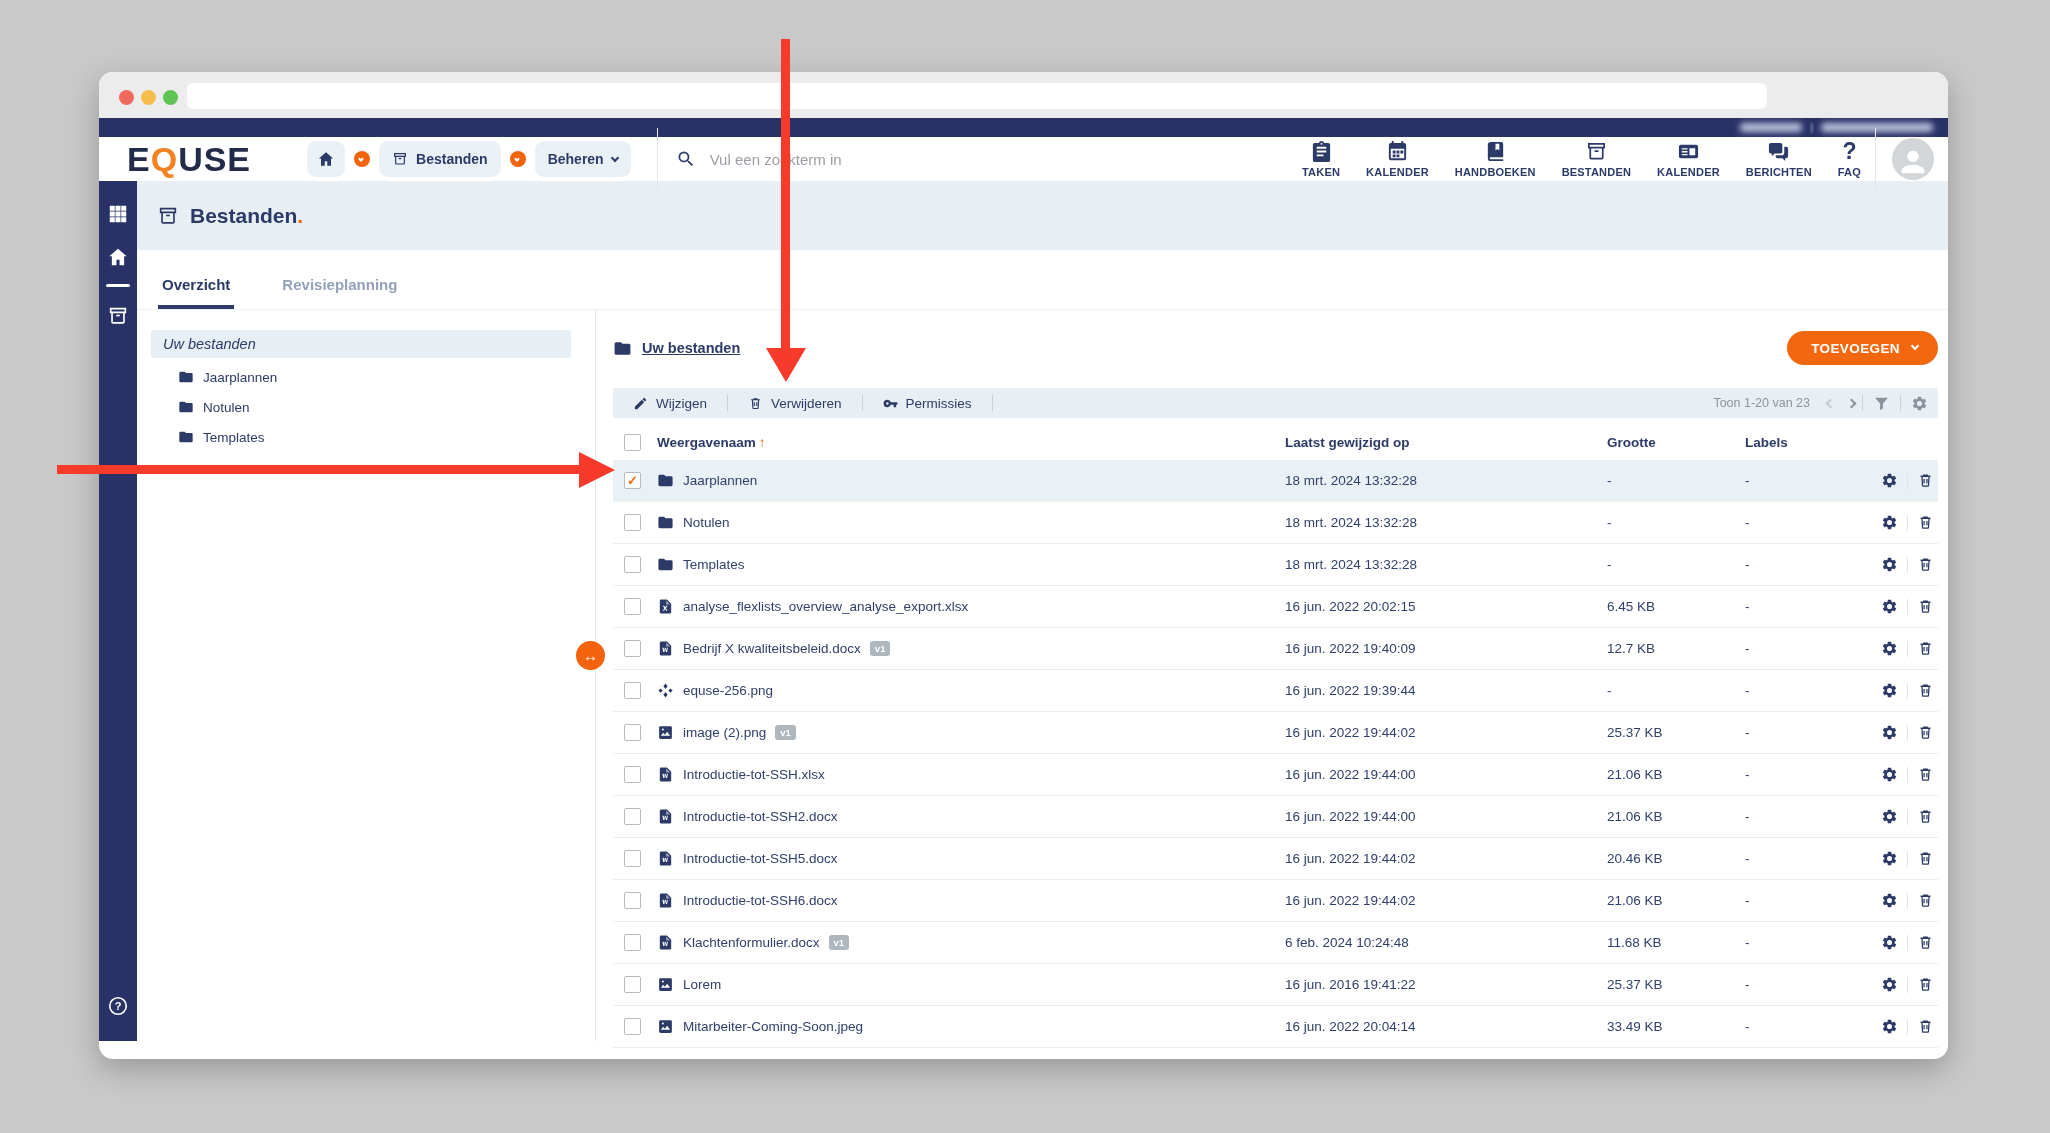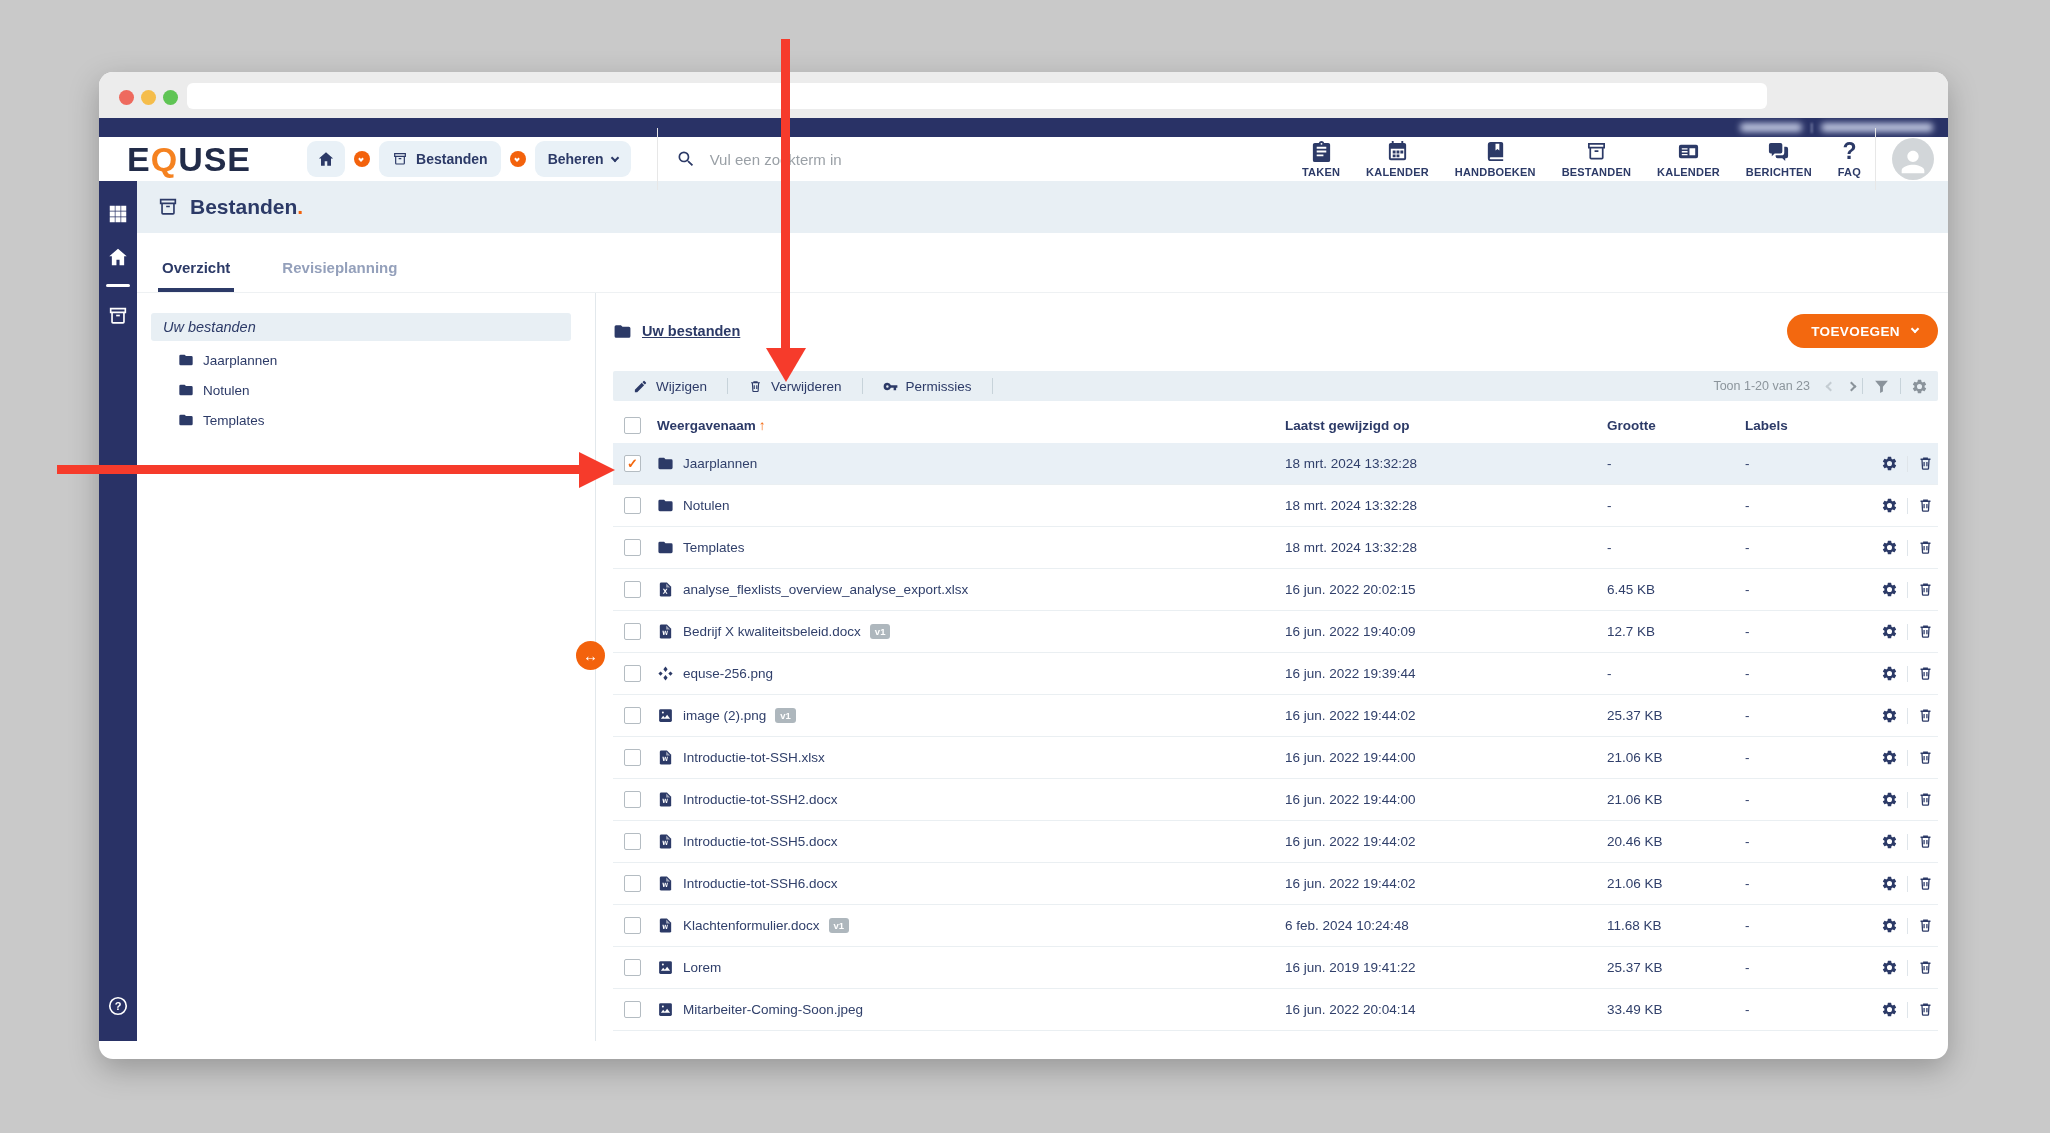--- a/index.html
+++ b/index.html
@@ -52,21 +52,21 @@
   .sidebar { width:38px; background:#293266; display:flex; flex-direction:column; align-items:center; flex-shrink:0; }
   .side-ic { width:22px; height:22px; color:#fff; cursor:pointer; }
   .side-ic.grid { margin-top:22px; }
   .side-ic.home { margin-top:21px; }
   .side-rule { width:24px; height:3px; background:#fff; border-radius:2px; margin-top:16px; }
   .side-ic.box { margin-top:18px; }
   .side-spacer { flex:1; }
   .side-help { width:22px; height:22px; color:#fff; margin-bottom:24px; cursor:pointer; }
 
   .content-col { flex:1; display:flex; flex-direction:column; background:#fff; min-width:0; }
-  .page-head { height:52px; background:#e8eff4; display:flex; align-items:center; gap:11px; padding-left:20px; }
+  .page-head { height:69px; background:#e8eff4; display:flex; align-items:center; gap:11px; padding-left:20px; }
   .page-head .ic { width:22px; height:22px; color:#2c3a67; }
   .page-title { font-size:21px; font-weight:bold; color:#2c3a67; }
   .page-title .dot { color:#f3620c; }
 
   .tabbar { height:60px; display:flex; align-items:flex-end; gap:44px; padding-left:21px; border-bottom:1px solid #eef1f3; background:#fff; }
   .tab { font-size:15px; font-weight:bold; color:#94a0bb; padding:0 4px 12px 4px; border-bottom:4px solid transparent; cursor:pointer; }
   .tab.active { color:#2c3a67; border-bottom-color:#2c3a67; }
 
   .body-row { flex:1; display:flex; min-height:0; }
   .tree { width:458px; flex-shrink:0; padding-top:20px; }
@@ -823,21 +823,21 @@
                     <span class="file-ic">
                       <svg viewBox="0 0 24 24">
                         <rect x="3" y="3" width="18" height="18" rx="2" fill="currentColor"></rect>
                         <path fill="#fff" d="M5.5 16.5l3.2-4.2 2.4 2.9 3.2-4.1 4.2 5.4z"></path>
                         <circle cx="8.3" cy="7.8" r="1.4" fill="#fff"></circle>
                       </svg>
                     </span>
                     <span class="fname">Lorem</span>
 
                   </div>
-                  <div>16 jun. 2019 19:41:22</div>
+                  <div>16 jun. 2016 19:41:22</div>
                   <div>25.37 KB</div>
                   <div>-</div>
                   <div class="c-actions">
                     <span class="row-ic">
                       <svg viewBox="0 0 24 24">
                         <path fill="currentColor" d="M19.14 12.94c.04-.3.06-.61.06-.94 0-.32-.02-.64-.07-.94l2.03-1.58a.49.49 0 00.12-.61l-1.92-3.32a.49.49 0 00-.59-.22l-2.39.96a7 7 0 00-1.62-.94l-.36-2.54a.48.48 0 00-.48-.41h-3.84a.48.48 0 00-.47.41l-.36 2.54c-.59.24-1.13.57-1.62.94l-2.39-.96a.49.49 0 00-.59.22L2.74 8.87c-.12.21-.08.47.12.61l2.03 1.58c-.05.3-.09.63-.09.94s.02.64.07.94l-2.03 1.58a.49.49 0 00-.12.61l1.92 3.32c.12.22.37.29.59.22l2.39-.96c.5.38 1.03.7 1.62.94l.36 2.54c.05.24.24.41.48.41h3.84c.24 0 .44-.17.47-.41l.36-2.54c.59-.24 1.13-.56 1.62-.94l2.39.96c.22.08.47 0 .59-.22l1.92-3.32a.49.49 0 00-.12-.61l-2.01-1.58zM12 15.6A3.6 3.6 0 1115.6 12 3.6 3.6 0 0112 15.6z"></path>
                       </svg>
                     </span>
                     <span class="act-sep"></span>
                     <span class="row-ic">

